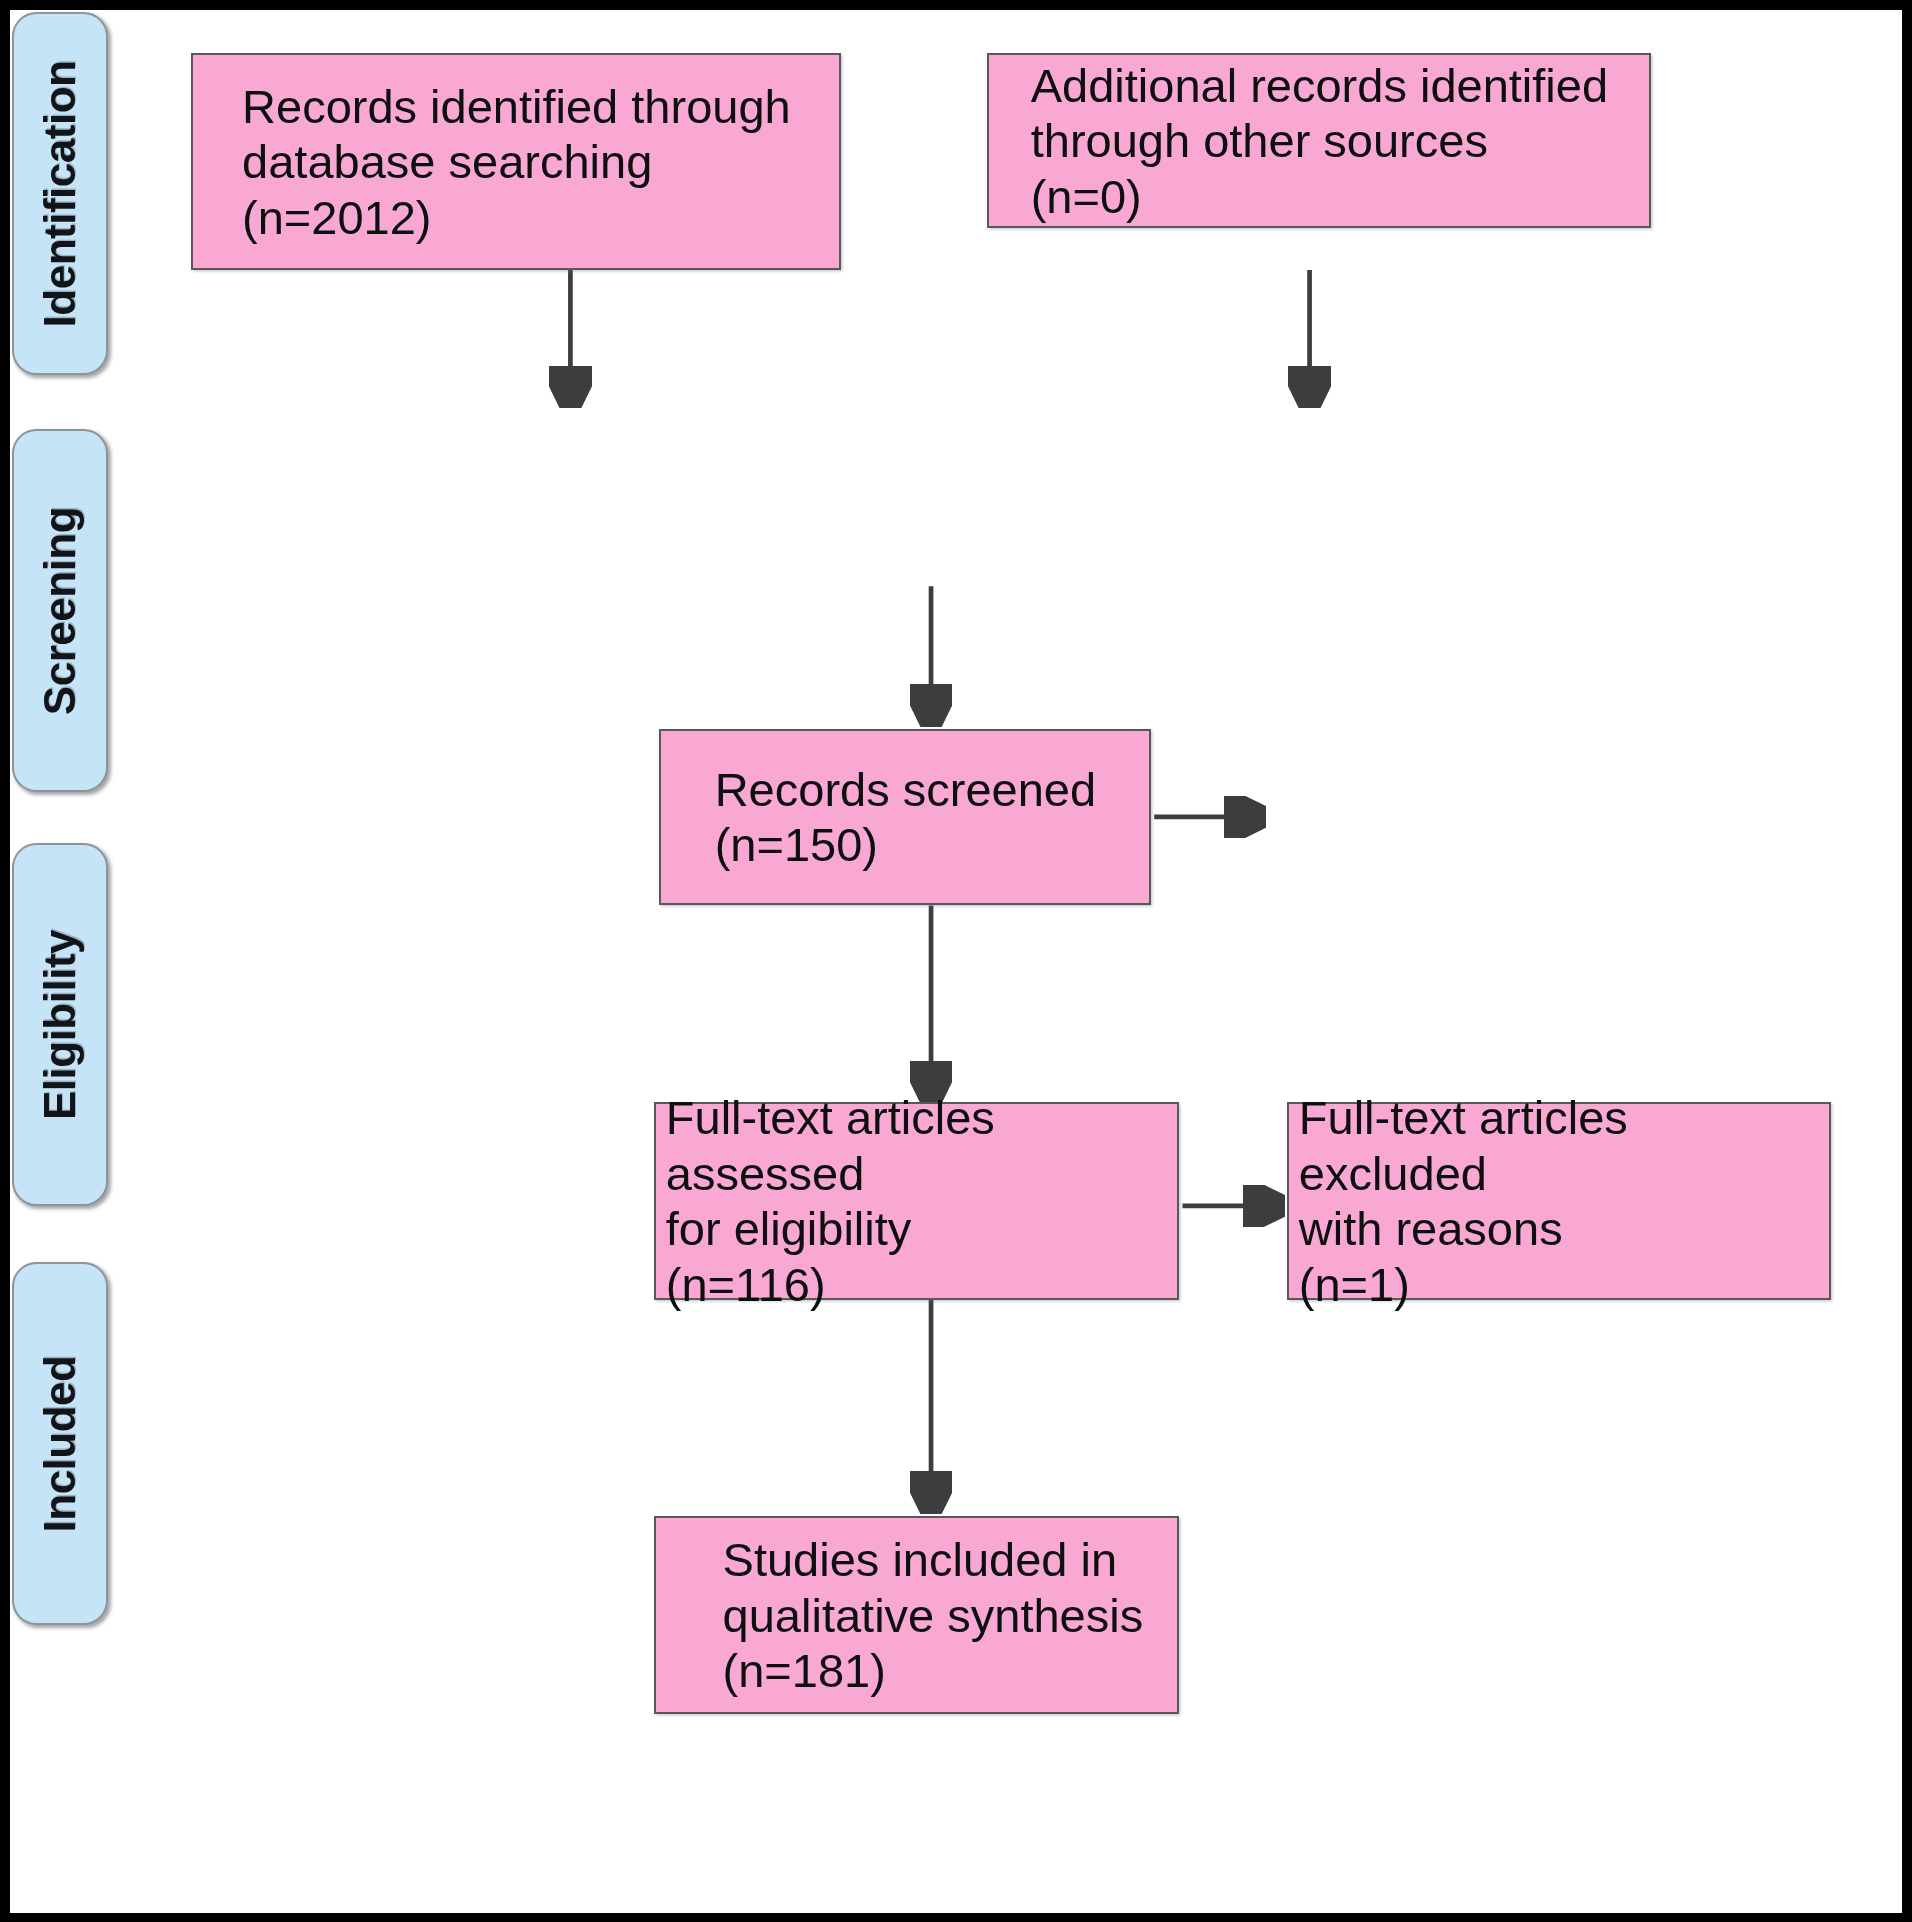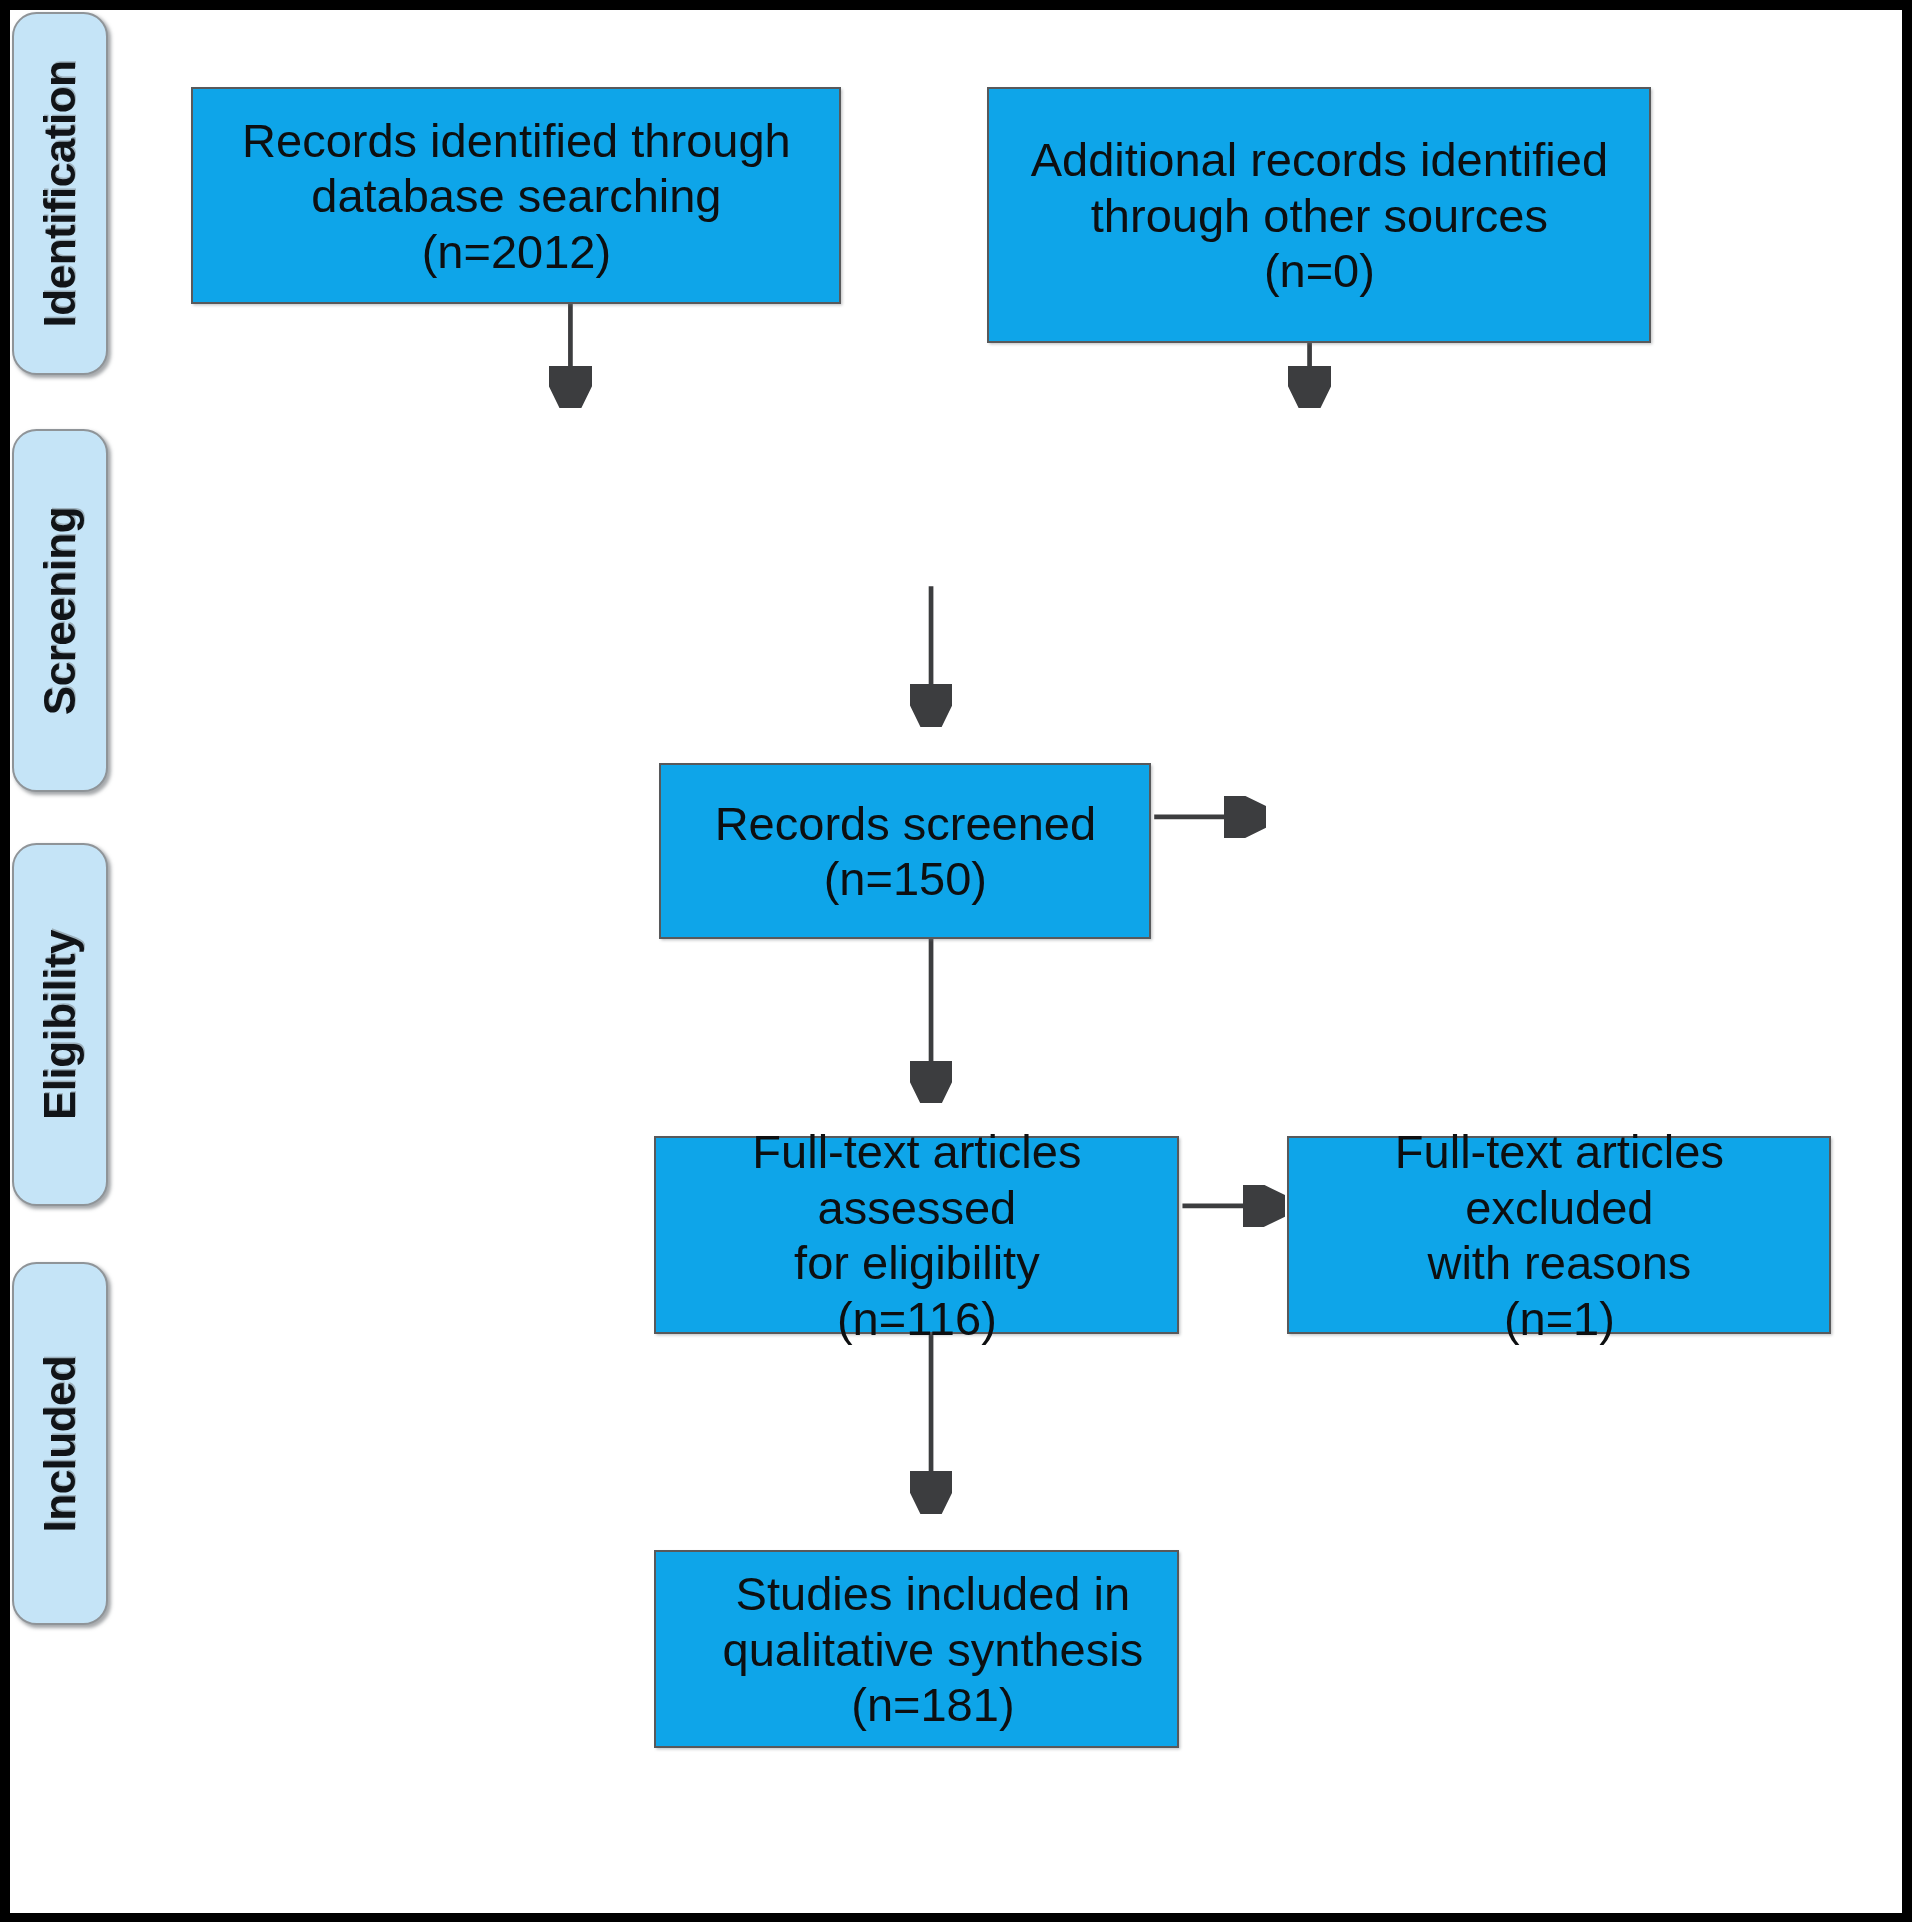--- a/index.html
+++ b/index.html
@@ -55,28 +55,27 @@
     font-size: 44px;
     letter-spacing: -0.5px;
     color: #111418;
     text-shadow: 1.4px 1.4px 0 rgba(120,125,130,0.5);
   }
 
   
   .flow-box {
     position: absolute;
     box-sizing: border-box;
-    background: #0ea5e9;
+    background: #f9a8d4;
     border: 2.8px solid #58595b;
     display: flex;
     align-items: center;
     justify-content: center;
-    text-align: center;
+    text-align: left;
     box-shadow: 1.9px 1.9px 2.8px rgba(110,115,120,0.45);
-    margin-top: 34px;
   }
   .flow-box .box-text {
     font-size: 47px;
     line-height: 1.18;
     color: #0d0f11;
     padding: 0 9.4px;
     white-space: pre-line;
   }
 
   
@@ -138,21 +137,21 @@
 
       <line x1="978" y1="1370" x2="978" y2="1588" marker-end="url(#arrowhead)"></line>
     </svg>
 
     <div class="flow-box" style="left:181px; top:43px; width:650px; height:217px;">
       <span class="box-text">Records identified through
 database searching
 (n=2012)</span>
     </div>
 
-    <div class="flow-box" style="left:977px; top:43px; width:664px; height:256px;">
+    <div class="flow-box" style="left:977px; top:43px; width:664px; height:175px;">
       <span class="box-text">Additional records identified
 through other sources
 (n=0)</span>
     </div>
 
 
     <div class="flow-box" style="left:649px; top:719px; width:492px; height:176px;">
       <span class="box-text">Records screened
 (n=150)</span>
     </div>

